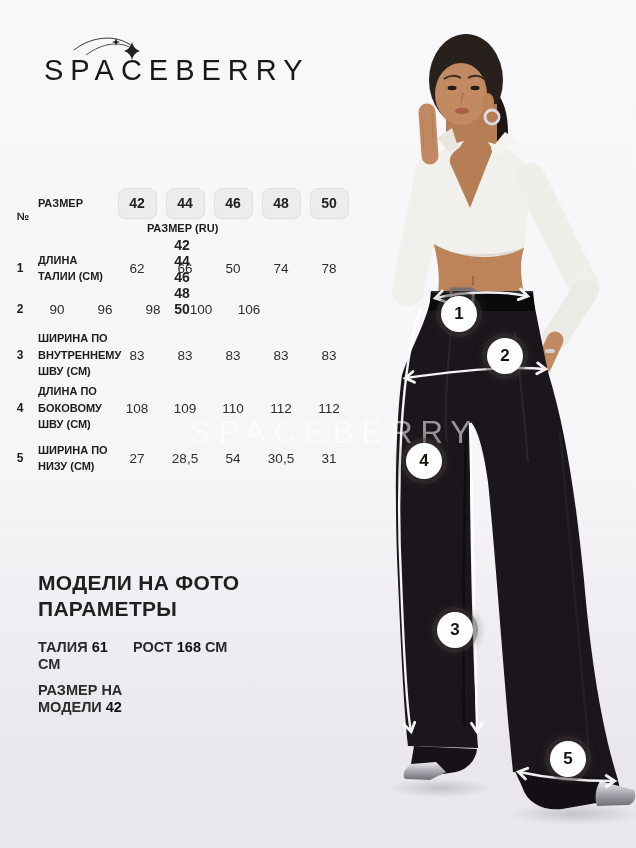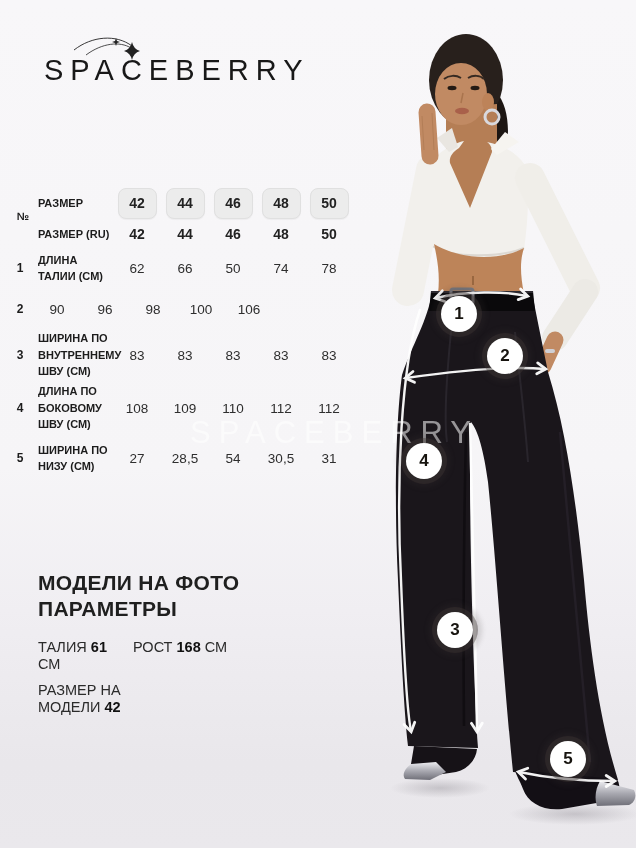--- a/index.html
+++ b/index.html
@@ -32,37 +32,37 @@
     font-size:17px; font-weight:700; color:#17140f;
   }
   .m1{left:441px; top:296px;}
   .m2{left:487px; top:338px;}
   .m3{left:437px; top:612px;}
   .m4{left:406px; top:443px;}
   .m5{left:550px; top:741px;}
   
   .size-table{position:absolute; left:7px; top:186px; width:350px; z-index:4; color:#1c1c1c;}
   .trow{display:flex; align-items:center;}
-  .r-size{height:34px;} .r-ru{height:28px;}
+  .r-size{height:34px;} .r-ru{height:28px;flex-direction:column;}
   .r-1{height:40px;} .r-2{height:42px;} .r-3{height:50px;} .r-4{height:56px;} .r-5{height:44px;}
   .c-num{width:26px; text-align:center; font-size:12px; font-weight:700; flex:none;}
   .c-label{width:80px; padding-left:5px; font-size:11px; font-weight:700; line-height:1.5; flex:none; box-sizing:border-box;}
   .c-val{width:48px; text-align:center; font-size:13.5px; color:#2e2e2e; flex:none;}
   .r-ru .c-val{font-weight:700; font-size:14px; color:#222;}
   .size-box{
     display:inline-block; width:37px; height:29px; line-height:29px;
     background:#ececec; border:1px solid #e0e0e0; border-radius:8px;
     font-size:14px; font-weight:700; color:#222;
     box-shadow:0 1px 1px rgba(0,0,0,0.04);
   }
   .num-header{position:absolute; left:6px; top:24px; width:20px; text-align:center; font-size:11px; font-weight:700;}
   
   .params{position:absolute; left:38px; top:570px; z-index:4; color:#222;}
   .params-title{font-size:21px; font-weight:700; line-height:26px; letter-spacing:0.3px; color:#1f1f1f;}
-  .stats{margin-top:17px; display:grid; grid-template-columns:95px auto; row-gap:9px; font-size:14.5px; color:#2b2b2b; line-height:17px;}
+  .stats{margin-top:17px; display:grid; grid-template-columns:95px auto; row-gap:9px; font-size:14.5px; color:#2b2b2b; line-height:17px;font-weight:bold;}
   .stat b{color:#111;}
 </style>
 </head>
 <body>
 
 <div class="canvas">
 
   <svg class="photo-svg" width="636" height="848" viewBox="0 0 636 848" aria-hidden="true">
     <defs>
       <linearGradient id="metalGrad" x1="0" y1="0" x2="0" y2="1">

